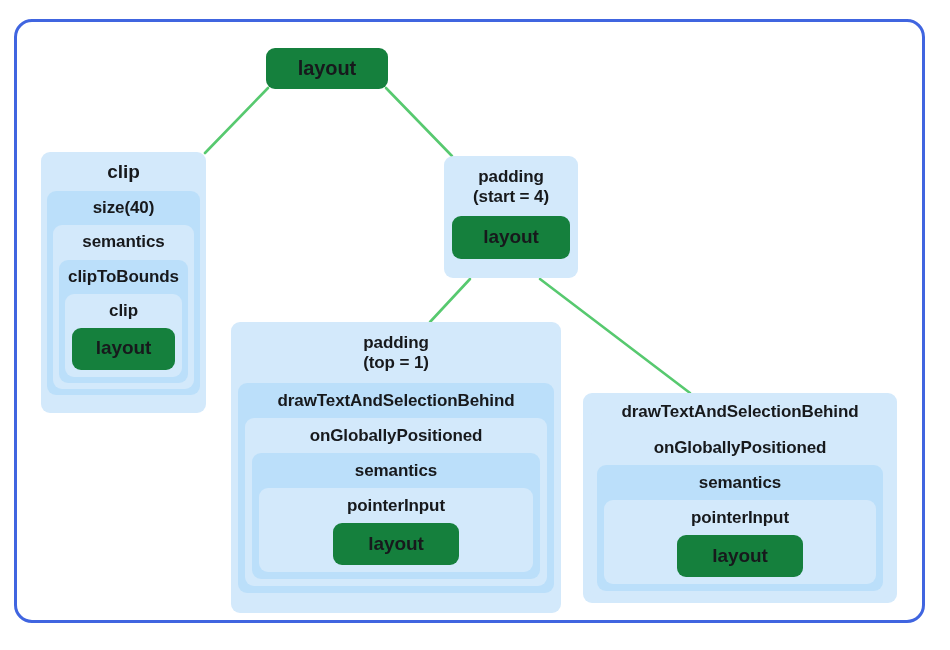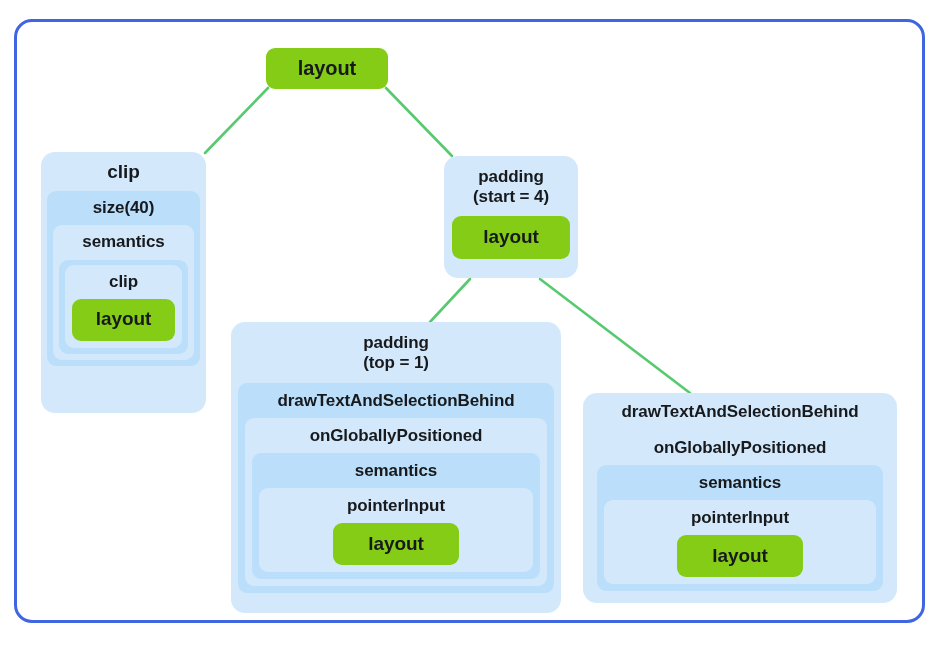--- a/index.html
+++ b/index.html
@@ -45,33 +45,33 @@
     position: absolute;
     box-sizing: border-box;
   }
   .box {
     border-radius: 9px;
     box-sizing: border-box;
     text-align: center;
     color: #1b1b1b;
     font-weight: bold;
   }
-  .lvlA { background: #D3E9FB; border-radius: 14px; }   
+  .lvlA { background: #D3E9FB; }   
   .lvlB { background: #BBDFFA; }   
   .label {
     display: block;
     text-align: center;
     font-weight: bold;
     color: #17191c;
     letter-spacing: -0.1px;
     line-height: 1.18;
     white-space: nowrap;
   }
   .green {
-    background: #84cc16;
+    background: #15803d;
     border-radius: 9px;
     color: #ffffff;
     font-weight: bold;
     display: flex;
     align-items: center;
     justify-content: center;
     box-sizing: border-box;
   }
 
   
@@ -164,20 +164,21 @@
   <div class="node box lvlA" id="clip-stack">
     <span class="label head">clip</span>
 
     <div class="sub lvlB" id="clip-size">
       <span class="label">size(40)</span>
 
       <div class="sub lvlA" id="clip-sem">
         <span class="label">semantics</span>
 
         <div class="sub lvlB" id="clip-ctb">
+          <span class="label">clipToBounds</span>
 
           <div class="sub lvlA" id="clip-paint">
             <span class="label">clip</span>
 
             <div class="green" id="clip-layout">
               <span class="label">layout</span>
             </div>
           </div>
         </div>
       </div>

